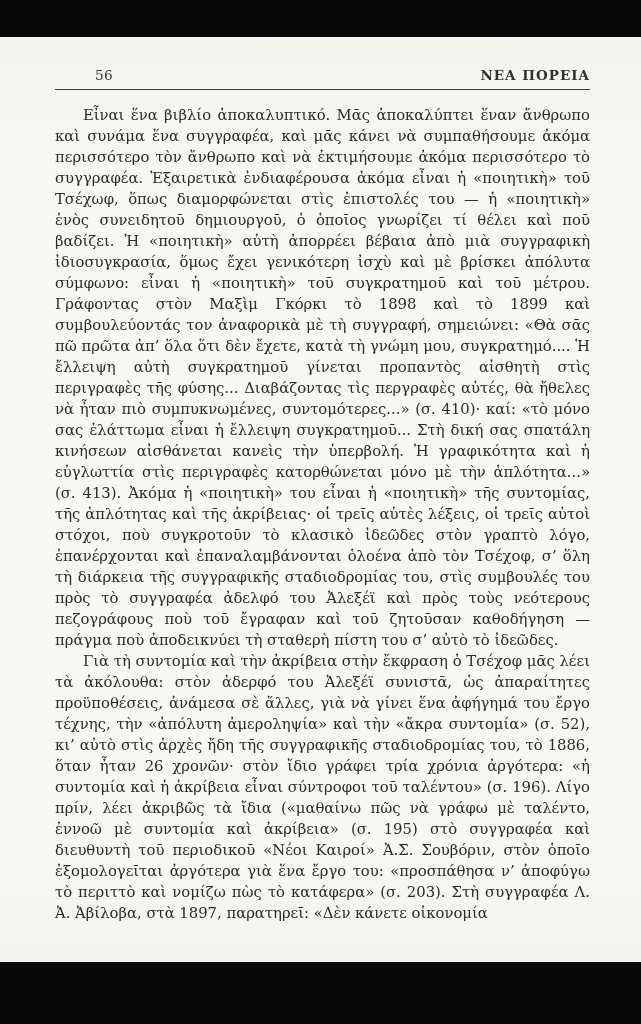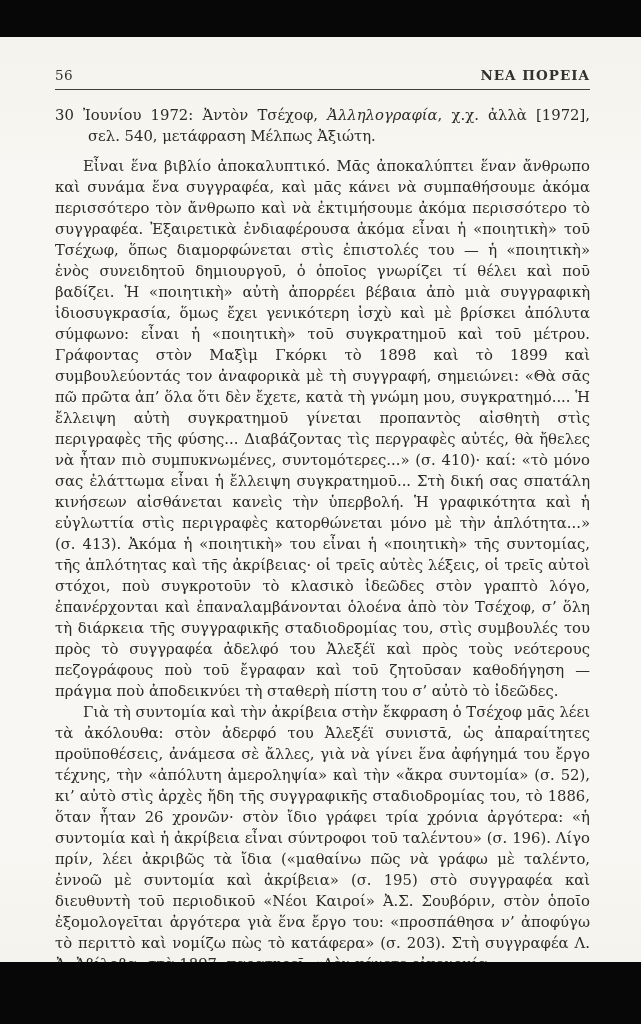--- a/index.html
+++ b/index.html
@@ -33,21 +33,21 @@
     padding: 30px 51px 0 55px;
     color: #2c2a26;
   }
   .header {
     display: flex;
     justify-content: space-between;
     align-items: baseline;
     font-size: 13.5px;
     color: #33312d;
   }
-  .pagenum { letter-spacing: 0.5px; }
+  .pagenum { letter-spacing: 0.5px; margin-left: 40px; }
   .running-title { letter-spacing: 1px; font-weight: bold; }
   .rule {
     border-top: 1.5px solid #403e3a;
     margin-top: 6px;
     margin-bottom: 14px;
   }
   .bodytext {
     font-size: 14.8px;
     line-height: 21px;
     text-align: justify;
@@ -70,21 +70,20 @@
   <div class="bar top"></div>
 
   <div class="page">
     <div class="header">
       <span class="pagenum">56</span>
       <span class="running-title">ΝΕΑ ΠΟΡΕΙΑ</span>
     </div>
     <div class="rule"></div>
 
     <div class="bodytext">
-      <p class="reference"><span>30 Ἰουνίου 1972: Ἀντὸν Τσέχοφ, </span><i>Ἀλληλογραφία</i><span>, χ.χ. ἀλλὰ [1972], σελ. 540, μετάφραση Μέλπως Ἀξιώτη.</span></p>
 
       <p class="para">Εἶναι ἕνα βιβλίο ἀποκαλυπτικό. Μᾶς ἀποκαλύπτει ἕναν ἄνθρωπο καὶ συνάμα ἕνα συγγραφέα, καὶ μᾶς κάνει νὰ συμπαθήσουμε ἀκόμα περισσότερο τὸν ἄνθρωπο καὶ νὰ ἐκτιμήσουμε ἀκόμα περισσότερο τὸ συγγραφέα. Ἐξαιρετικὰ ἐνδιαφέρουσα ἀκόμα εἶναι ἡ «ποιητικὴ» τοῦ Τσέχωφ, ὅπως διαμορφώνεται στὶς ἐπιστολές του — ἡ «ποιητικὴ» ἑνὸς συνειδητοῦ δημιουργοῦ, ὁ ὁποῖος γνωρίζει τί θέλει καὶ ποῦ βαδίζει. Ἡ «ποιητικὴ» αὐτὴ ἀπορρέει βέβαια ἀπὸ μιὰ συγγραφικὴ ἰδιοσυγκρασία, ὅμως ἔχει γενικότερη ἰσχὺ καὶ μὲ βρίσκει ἀπόλυτα σύμφωνο: εἶναι ἡ «ποιητικὴ» τοῦ συγκρατημοῦ καὶ τοῦ μέτρου. Γράφοντας στὸν Μαξὶμ Γκόρκι τὸ 1898 καὶ τὸ 1899 καὶ συμβουλεύοντάς τον ἀναφορικὰ μὲ τὴ συγγραφή, σημειώνει: «Θὰ σᾶς πῶ πρῶτα ἀπ’ ὅλα ὅτι δὲν ἔχετε, κατὰ τὴ γνώμη μου, συγκρατημό.... Ἡ ἔλλειψη αὐτὴ συγκρατημοῦ γίνεται προπαντὸς αἰσθητὴ στὶς περιγραφὲς τῆς φύσης... Διαβάζοντας τὶς περγραφὲς αὐτές, θὰ ἤθελες νὰ ἦταν πιὸ συμπυκνωμένες, συντομότερες...» (σ. 410)· καί: «τὸ μόνο σας ἐλάττωμα εἶναι ἡ ἔλλειψη συγκρατημοῦ... Στὴ δική σας σπατάλη κινήσεων αἰσθάνεται κανεὶς τὴν ὑπερβολή. Ἡ γραφικότητα καὶ ἡ εὐγλωττία στὶς περιγραφὲς κατορθώνεται μόνο μὲ τὴν ἁπλότητα...» (σ. 413). Ἀκόμα ἡ «ποιητικὴ» του εἶναι ἡ «ποιητικὴ» τῆς συντομίας, τῆς ἁπλότητας καὶ τῆς ἀκρίβειας· οἱ τρεῖς αὐτὲς λέξεις, οἱ τρεῖς αὐτοὶ στόχοι, ποὺ συγκροτοῦν τὸ κλασικὸ ἰδεῶδες στὸν γραπτὸ λόγο, ἐπανέρχονται καὶ ἐπαναλαμβάνονται ὁλοένα ἀπὸ τὸν Τσέχοφ, σ’ ὅλη τὴ διάρκεια τῆς συγγραφικῆς σταδιοδρομίας του, στὶς συμβουλές του πρὸς τὸ συγγραφέα ἀδελφό του Ἀλεξέϊ καὶ πρὸς τοὺς νεότερους πεζογράφους ποὺ τοῦ ἔγραφαν καὶ τοῦ ζητοῦσαν καθοδήγηση — πράγμα ποὺ ἀποδεικνύει τὴ σταθερὴ πίστη του σ’ αὐτὸ τὸ ἰδεῶδες.</p>
 
       <p class="para">Γιὰ τὴ συντομία καὶ τὴν ἀκρίβεια στὴν ἔκφραση ὁ Τσέχοφ μᾶς λέει τὰ ἀκόλουθα: στὸν ἀδερφό του Ἀλεξέϊ συνιστᾶ, ὡς ἀπαραίτητες προϋποθέσεις, ἀνάμεσα σὲ ἄλλες, γιὰ νὰ γίνει ἕνα ἀφήγημά του ἔργο τέχνης, τὴν «ἀπόλυτη ἀμεροληψία» καὶ τὴν «ἄκρα συντομία» (σ. 52), κι’ αὐτὸ στὶς ἀρχὲς ἤδη τῆς συγγραφικῆς σταδιοδρομίας του, τὸ 1886, ὅταν ἦταν 26 χρονῶν· στὸν ἴδιο γράφει τρία χρόνια ἀργότερα: «ἡ συντομία καὶ ἡ ἀκρίβεια εἶναι σύντροφοι τοῦ ταλέντου» (σ. 196). Λίγο πρίν, λέει ἀκριβῶς τὰ ἴδια («μαθαίνω πῶς νὰ γράφω μὲ ταλέντο, ἐννοῶ μὲ συντομία καὶ ἀκρίβεια» (σ. 195) στὸ συγγραφέα καὶ διευθυντὴ τοῦ περιοδικοῦ «Νέοι Καιροί» Ἀ.Σ. Σουβόριν, στὸν ὁποῖο ἐξομολογεῖται ἀργότερα γιὰ ἕνα ἔργο του: «προσπάθησα ν’ ἀποφύγω τὸ περιττὸ καὶ νομίζω πὼς τὸ κατάφερα» (σ. 203). Στὴ συγγραφέα Λ. Ἀ. Ἀβίλοβα, στὰ 1897, παρατηρεῖ: «Δὲν κάνετε οἰκονομία</p>
     </div>
   </div>
 
   <div class="bar bottom"></div>
 </div>
 

